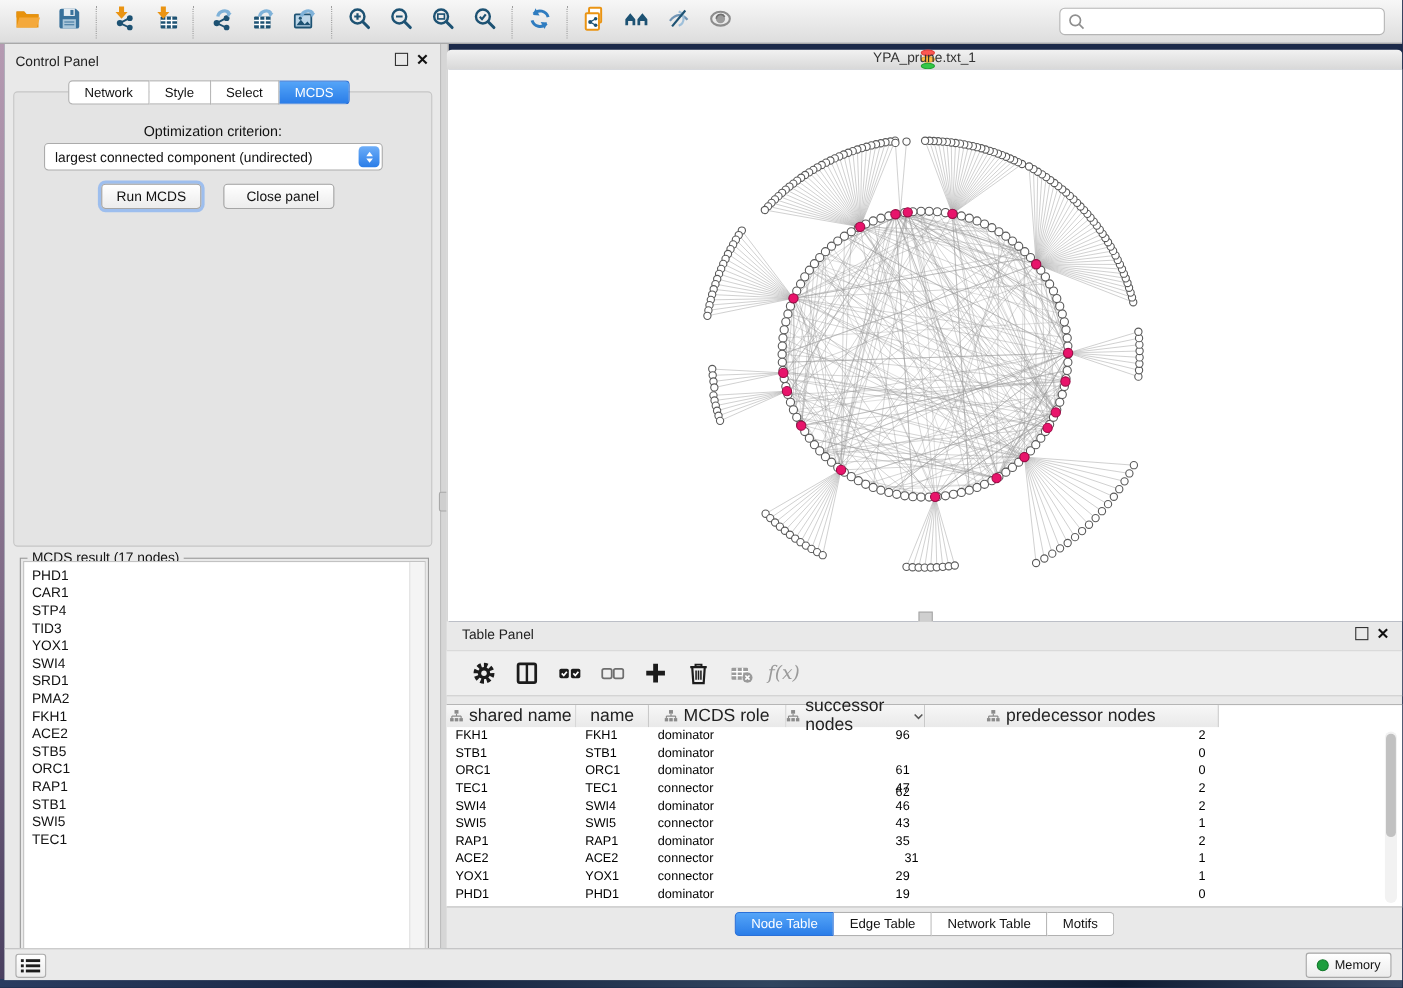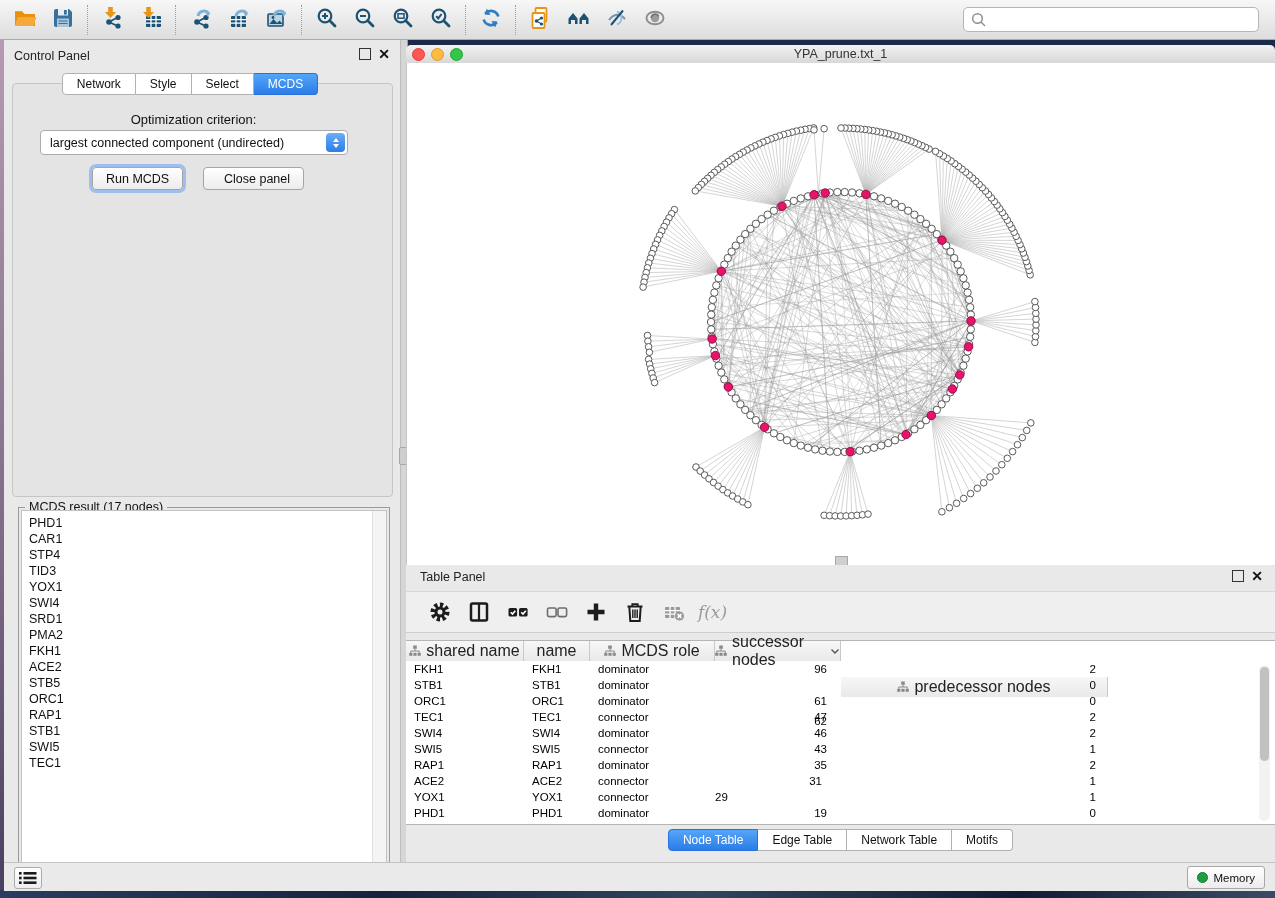--- a/index.html
+++ b/index.html
@@ -55,21 +55,21 @@
   #result-list{position:absolute;left:2px;top:2px;right:2px;bottom:2px;background:#fff;
     border:1px solid #c2c2c2;overflow:hidden;}
   #result-items{padding:4px 0 0 7px;font-size:12.5px;line-height:16px;color:#111;}
   #result-scroll{position:absolute;right:0;top:0;bottom:0;width:13px;background:#f4f4f4;border-left:1px solid #e0e0e0;}
   
   #v-split{left:400px;top:40px;width:6px;height:822px;background:#d6d6d6;border-left:1px solid #bdbdbd;border-right:1px solid #9f9f9f;}
   #v-split-handle{left:399px;top:447px;width:8px;height:16px;background:#cfcfcf;border:1px solid #a8a8a8;border-radius:2px;}
   
   #net-win{left:406px;top:45px;width:869px;height:520px;}
   #net-titlebar{left:0;top:0;width:869px;height:18px;background:linear-gradient(#f2f2f2,#d8d8d8);
-    border-bottom:1px solid #ababab;border-radius:5px 5px 0 0;display:flex;align-items:center;}
+    border-bottom:1px solid #ababab;border-radius:5px 5px 0 0;display:flex;align-items:center;flex-direction:column;}
   .tl{width:11px;height:11px;border-radius:50%;margin-left:6px;}
   #net-title{position:absolute;width:100%;text-align:center;font-size:12.5px;color:#333;}
   #net-canvas{left:0;top:18px;width:869px;height:502px;background:#fff;border-left:1px solid #c5c5c5;}
   #h-split-handle{left:835px;top:556px;width:11px;height:8px;background:#cfcfcf;border:1px solid #a8a8a8;}
   
   #table-panel{left:406px;top:565px;width:869px;height:297px;background:#e9e9e9;}
   #tp-title{left:14px;top:5px;}
   #tp-btns{right:12px;top:5px;}
   #tp-toolbar{left:0;top:26px;width:869px;height:42px;background:#efefef;
     border-top:1px solid #d8d8d8;border-bottom:1px solid #cecece;display:flex;align-items:center;padding-left:14px;box-sizing:border-box;}
@@ -1188,21 +1188,21 @@
                 </g>
               </svg>
             </span>
             <span>successor nodes</span>
             <span style="display: flex;">
               <svg width="10" height="7" viewBox="0 0 10 7" xmlns="http://www.w3.org/2000/svg">
                 <path d="M1.5 1.5 L5 5 L8.5 1.5" fill="none" stroke="#555" stroke-width="1.4"></path>
               </svg>
             </span>
           </div>
-          <div class="hdr-cell" style="left: 435px; width: 267px; margin-top: 36px;">
+          <div class="hdr-cell" style="left: 435px; width: 267px;">
             <span style="display: flex;">
               <svg width="12" height="12" viewBox="0 0 12 12" xmlns="http://www.w3.org/2000/svg">
                 <g fill="#8a8a8a">
                   <rect x="4.2" y="0.5" width="3.6" height="3.3"></rect>
                   <path d="M6 3.8v2.2M1.8 6h8.4M1.8 6v1.8M10.2 6v1.8" stroke="#8a8a8a" stroke-width="1" fill="none"></path>
                   <rect x="0.2" y="7.8" width="3.2" height="3"></rect>
                   <rect x="4.4" y="7.8" width="3.2" height="3"></rect>
                   <rect x="8.6" y="7.8" width="3.2" height="3"></rect>
                 </g>
               </svg>
@@ -1257,28 +1257,28 @@
             <div class="cell" style="left: 0px; width: 118px; padding-left: 8px;">RAP1</div>
             <div class="cell" style="left: 118px; width: 66px; padding-left: 8px;">RAP1</div>
             <div class="cell" style="left: 184px; width: 125px; padding-left: 8px;">dominator</div>
             <div class="cell" style="left: 309px; width: 126px; text-align: right; padding-right: 14px;">35</div>
             <div class="cell" style="left: 435px; width: 267px; text-align: right; padding-right: 12px;">2</div>
           </div>
           <div class="tbl-row" style="top: 132px;">
             <div class="cell" style="left: 0px; width: 118px; padding-left: 8px;">ACE2</div>
             <div class="cell" style="left: 118px; width: 66px; padding-left: 8px;">ACE2</div>
             <div class="cell" style="left: 184px; width: 125px; padding-left: 8px;">connector</div>
-            <div class="cell" style="left: 304px; width: 126px; text-align: right; padding-right: 14px;">31</div>
+            <div class="cell" style="left: 317px; width: 126px; text-align: right; padding-right: 14px;">31</div>
             <div class="cell" style="left: 435px; width: 267px; text-align: right; padding-right: 12px;">1</div>
           </div>
           <div class="tbl-row" style="top: 148px;">
             <div class="cell" style="left: 0px; width: 118px; padding-left: 8px;">YOX1</div>
             <div class="cell" style="left: 118px; width: 66px; padding-left: 8px;">YOX1</div>
             <div class="cell" style="left: 184px; width: 125px; padding-left: 8px;">connector</div>
-            <div class="cell" style="left: 309px; width: 126px; padding-right: 14px;">29</div>
+            <div class="cell" style="left: 309px; width: 126px; text-align: right; padding-right: 14px;">29</div>
             <div class="cell" style="left: 435px; width: 267px; text-align: right; padding-right: 12px;">1</div>
           </div>
           <div class="tbl-row" style="top: 164px;">
             <div class="cell" style="left: 0px; width: 118px; padding-left: 8px;">PHD1</div>
             <div class="cell" style="left: 118px; width: 66px; padding-left: 8px;">PHD1</div>
             <div class="cell" style="left: 184px; width: 125px; padding-left: 8px;">dominator</div>
             <div class="cell" style="left: 309px; width: 126px; text-align: right; padding-right: 14px;">19</div>
             <div class="cell" style="left: 435px; width: 267px; text-align: right; padding-right: 12px;">0</div>
           </div>
         </div>

